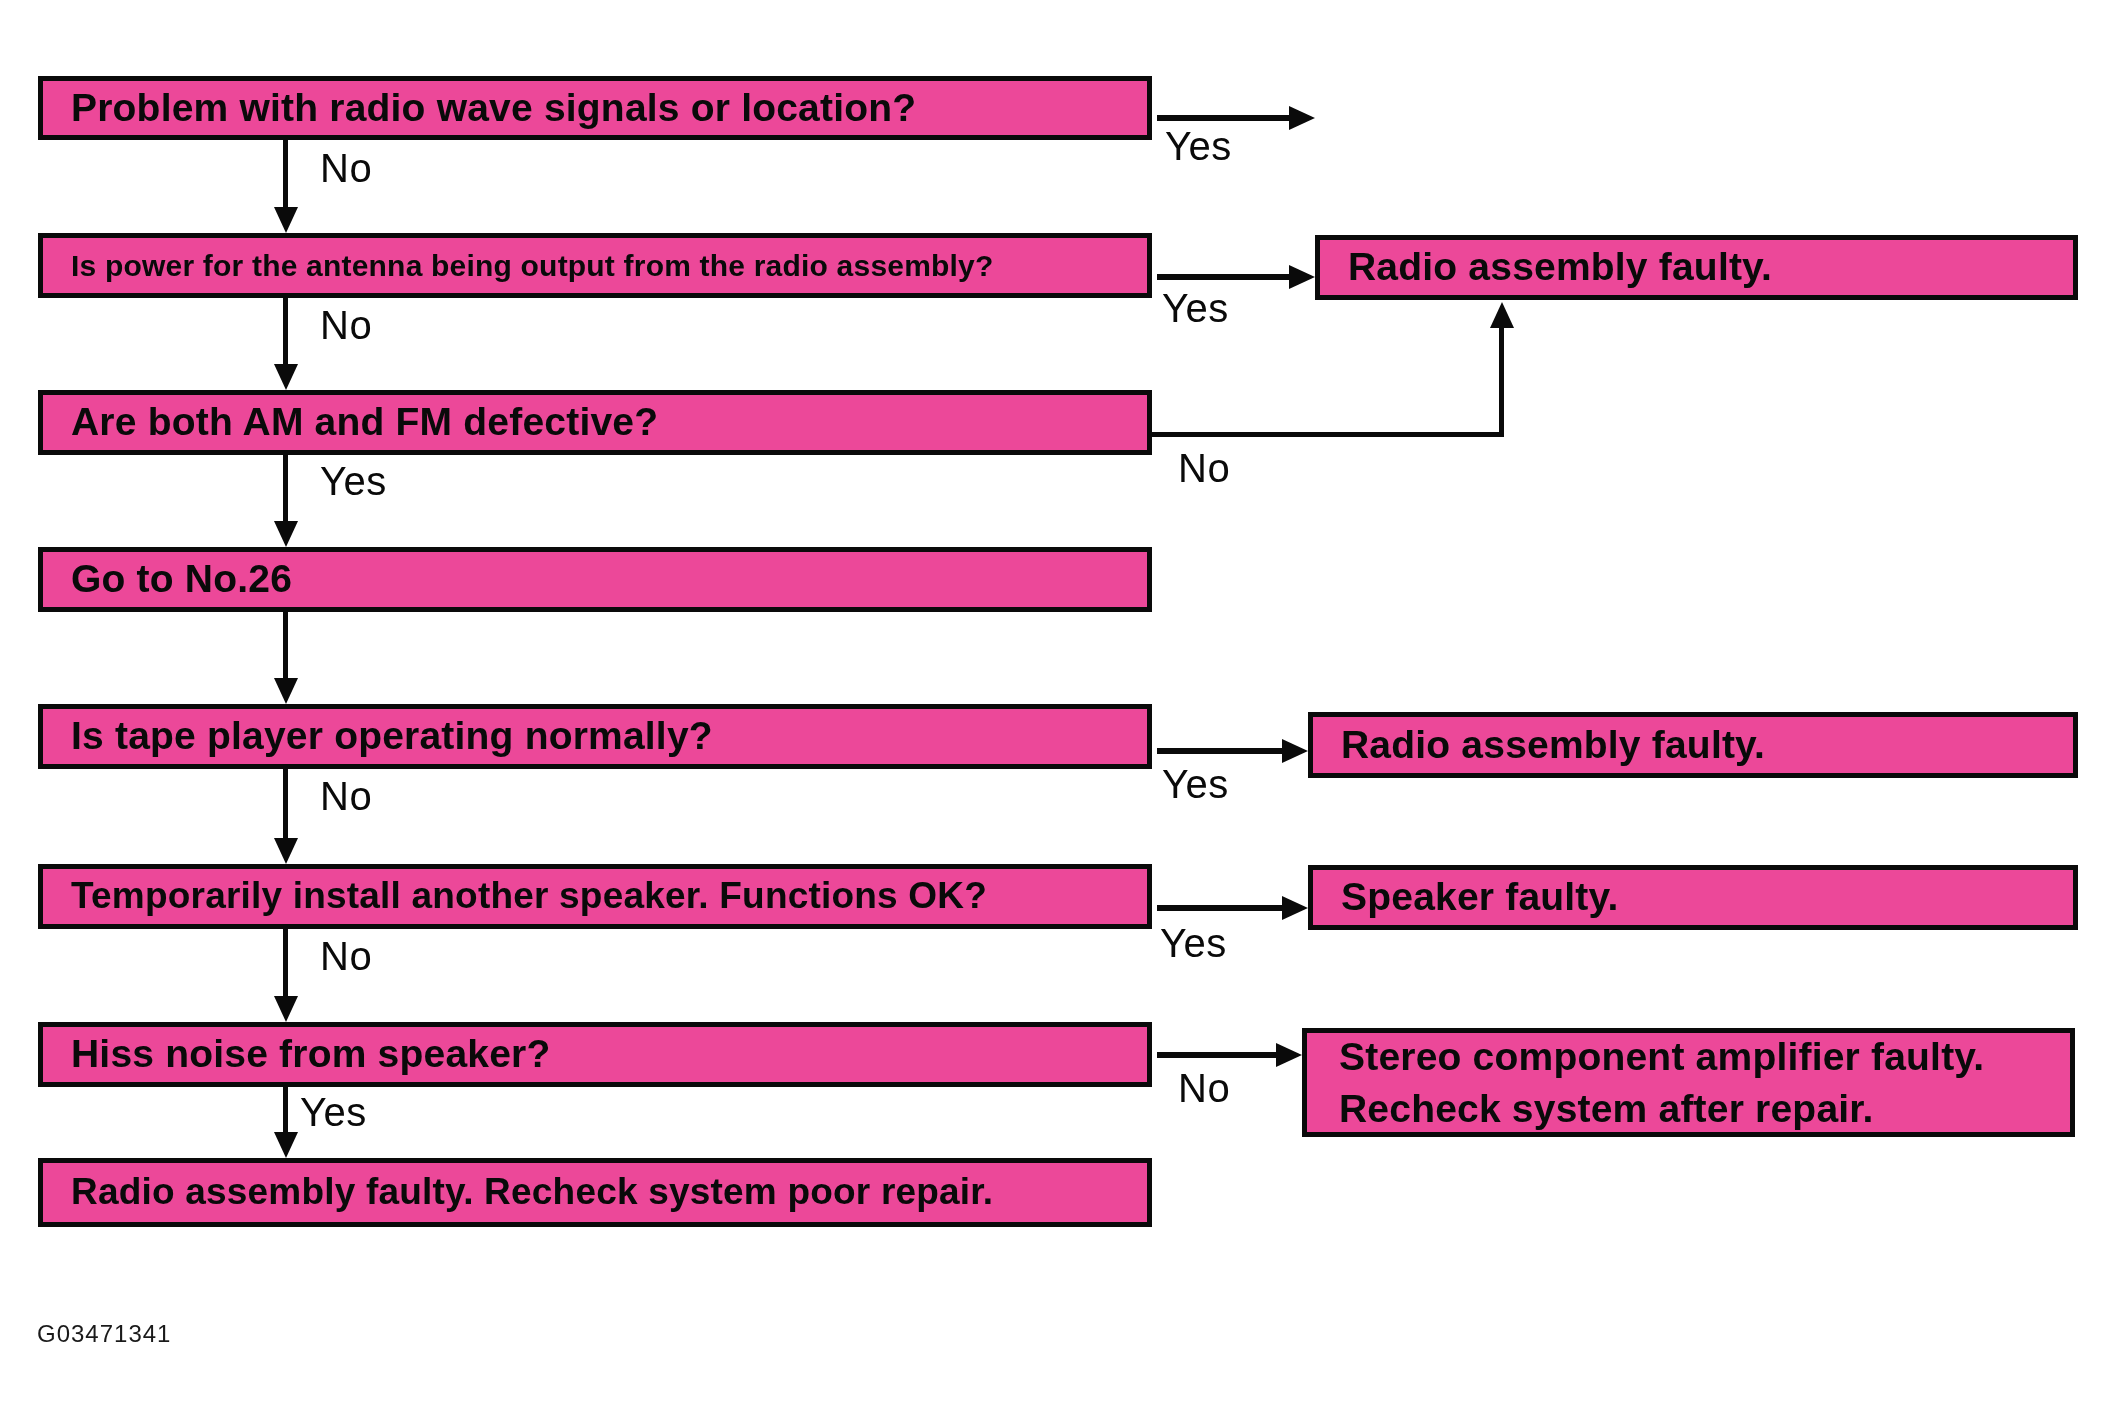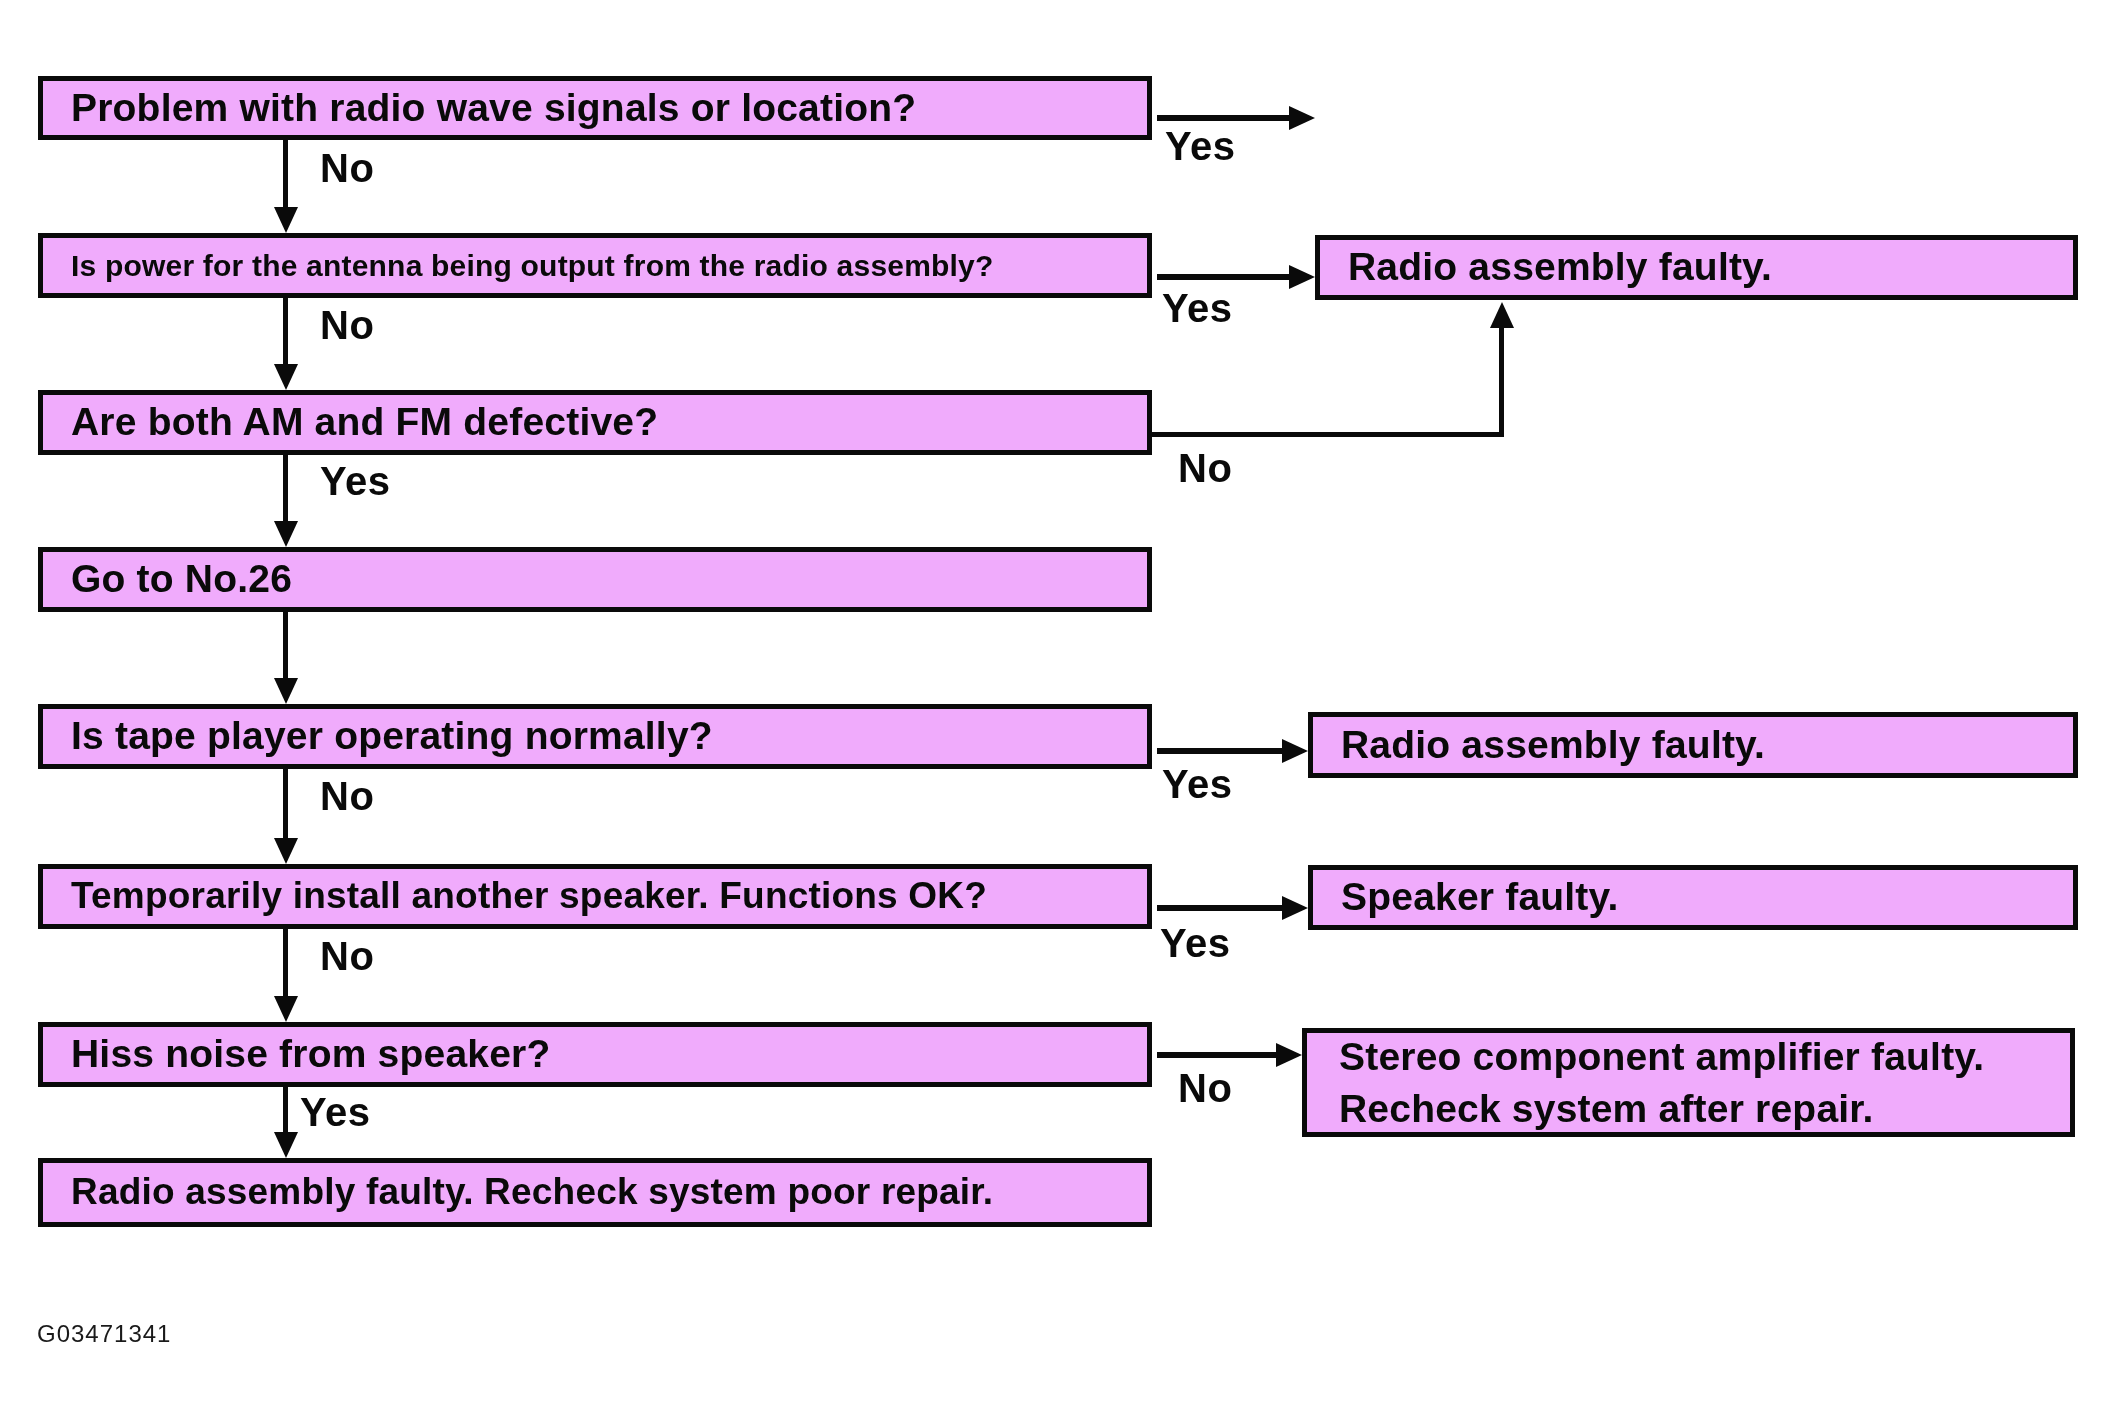--- a/index.html
+++ b/index.html
@@ -9,21 +9,21 @@
     height: 1420px;
     background: #ffffff;
     font-family: "Liberation Sans", sans-serif;
     color: #0a0a0a;
     overflow: hidden;
   }
   .box {
     position: absolute;
     box-sizing: border-box;
     border: 5px solid #0a0a0a;
-    background: #f0abfc;
+    background: #ec4899;
     display: flex;
     align-items: center;
     padding-left: 28px;
     padding-right: 10px;
     font-weight: bold;
     font-size: 39px;
     line-height: 1.3;
     white-space: pre-line;
     letter-spacing: 0.2px;
   }
@@ -66,21 +66,21 @@
   .d6 { left: 283px; top: 929px;  height: 67px; }
   .d7 { left: 283px; top: 1087px; height: 45px; }
   .h1 { left: 1157px; top: 115px;  width: 132px; }
   .h2 { left: 1157px; top: 274px;  width: 132px; }
   .h5 { left: 1157px; top: 748px;  width: 125px; }
   .h6 { left: 1157px; top: 905px;  width: 125px; }
   .h7 { left: 1157px; top: 1052px; width: 119px; }
   .eh { left: 1152px; top: 432px;  width: 351px; height: 5px; background: #0a0a0a; position: absolute; }
   .ev { left: 1499px; top: 328px;  height: 109px; }
   
-  .lab { position: absolute; font-weight: bold; font-size: 40px; letter-spacing: 0.5px; }
+  .lab { position: absolute; font-weight: normal; font-size: 40px; letter-spacing: 0.5px; }
   .lab-yes-1 { left: 1165px; top: 124px; }
   .lab-no-1  { left: 320px;  top: 146px; }
   .lab-yes-2 { left: 1162px; top: 286px; }
   .lab-no-2  { left: 320px;  top: 303px; }
   .lab-no-3  { left: 1178px; top: 446px; }
   .lab-yes-3 { left: 320px;  top: 459px; }
   .lab-yes-5 { left: 1162px; top: 762px; }
   .lab-no-5  { left: 320px;  top: 774px; }
   .lab-yes-6 { left: 1160px; top: 921px; }
   .lab-no-6  { left: 320px;  top: 934px; }

